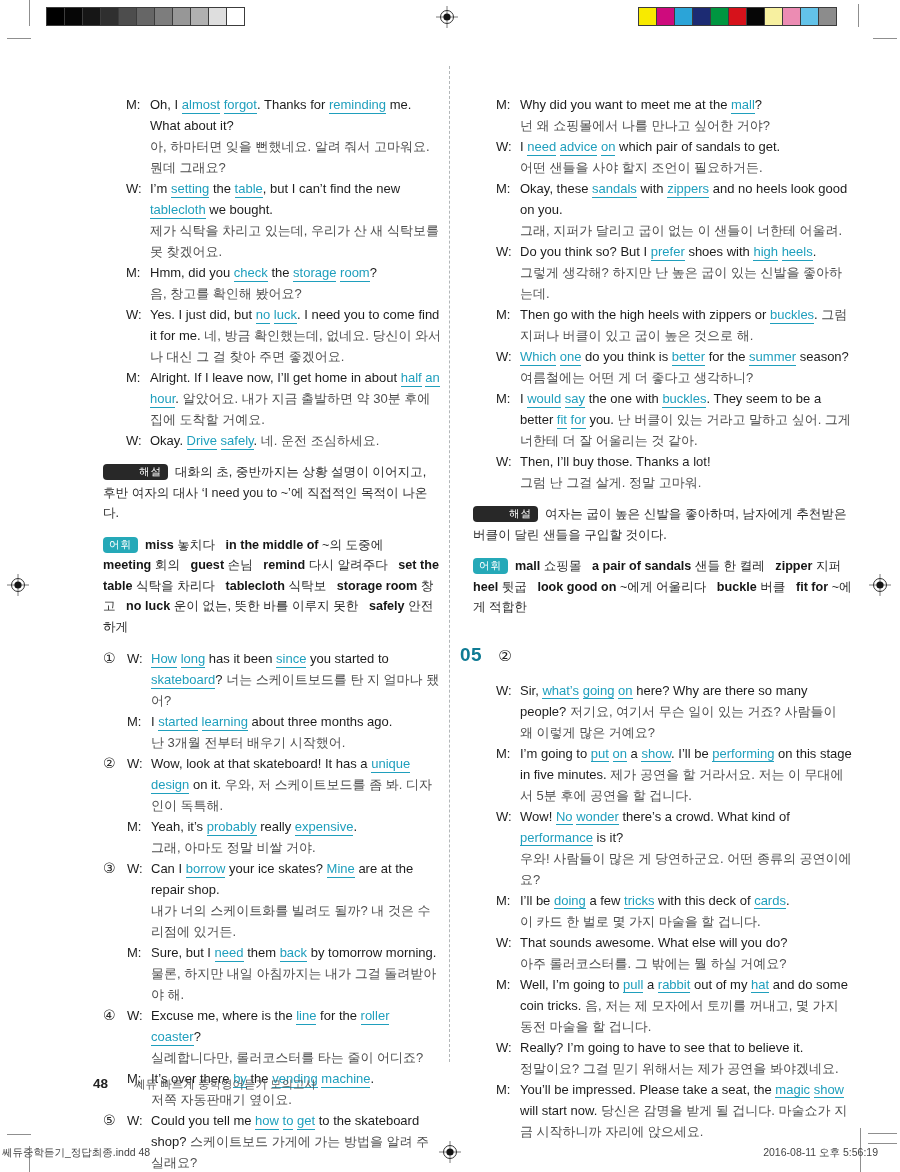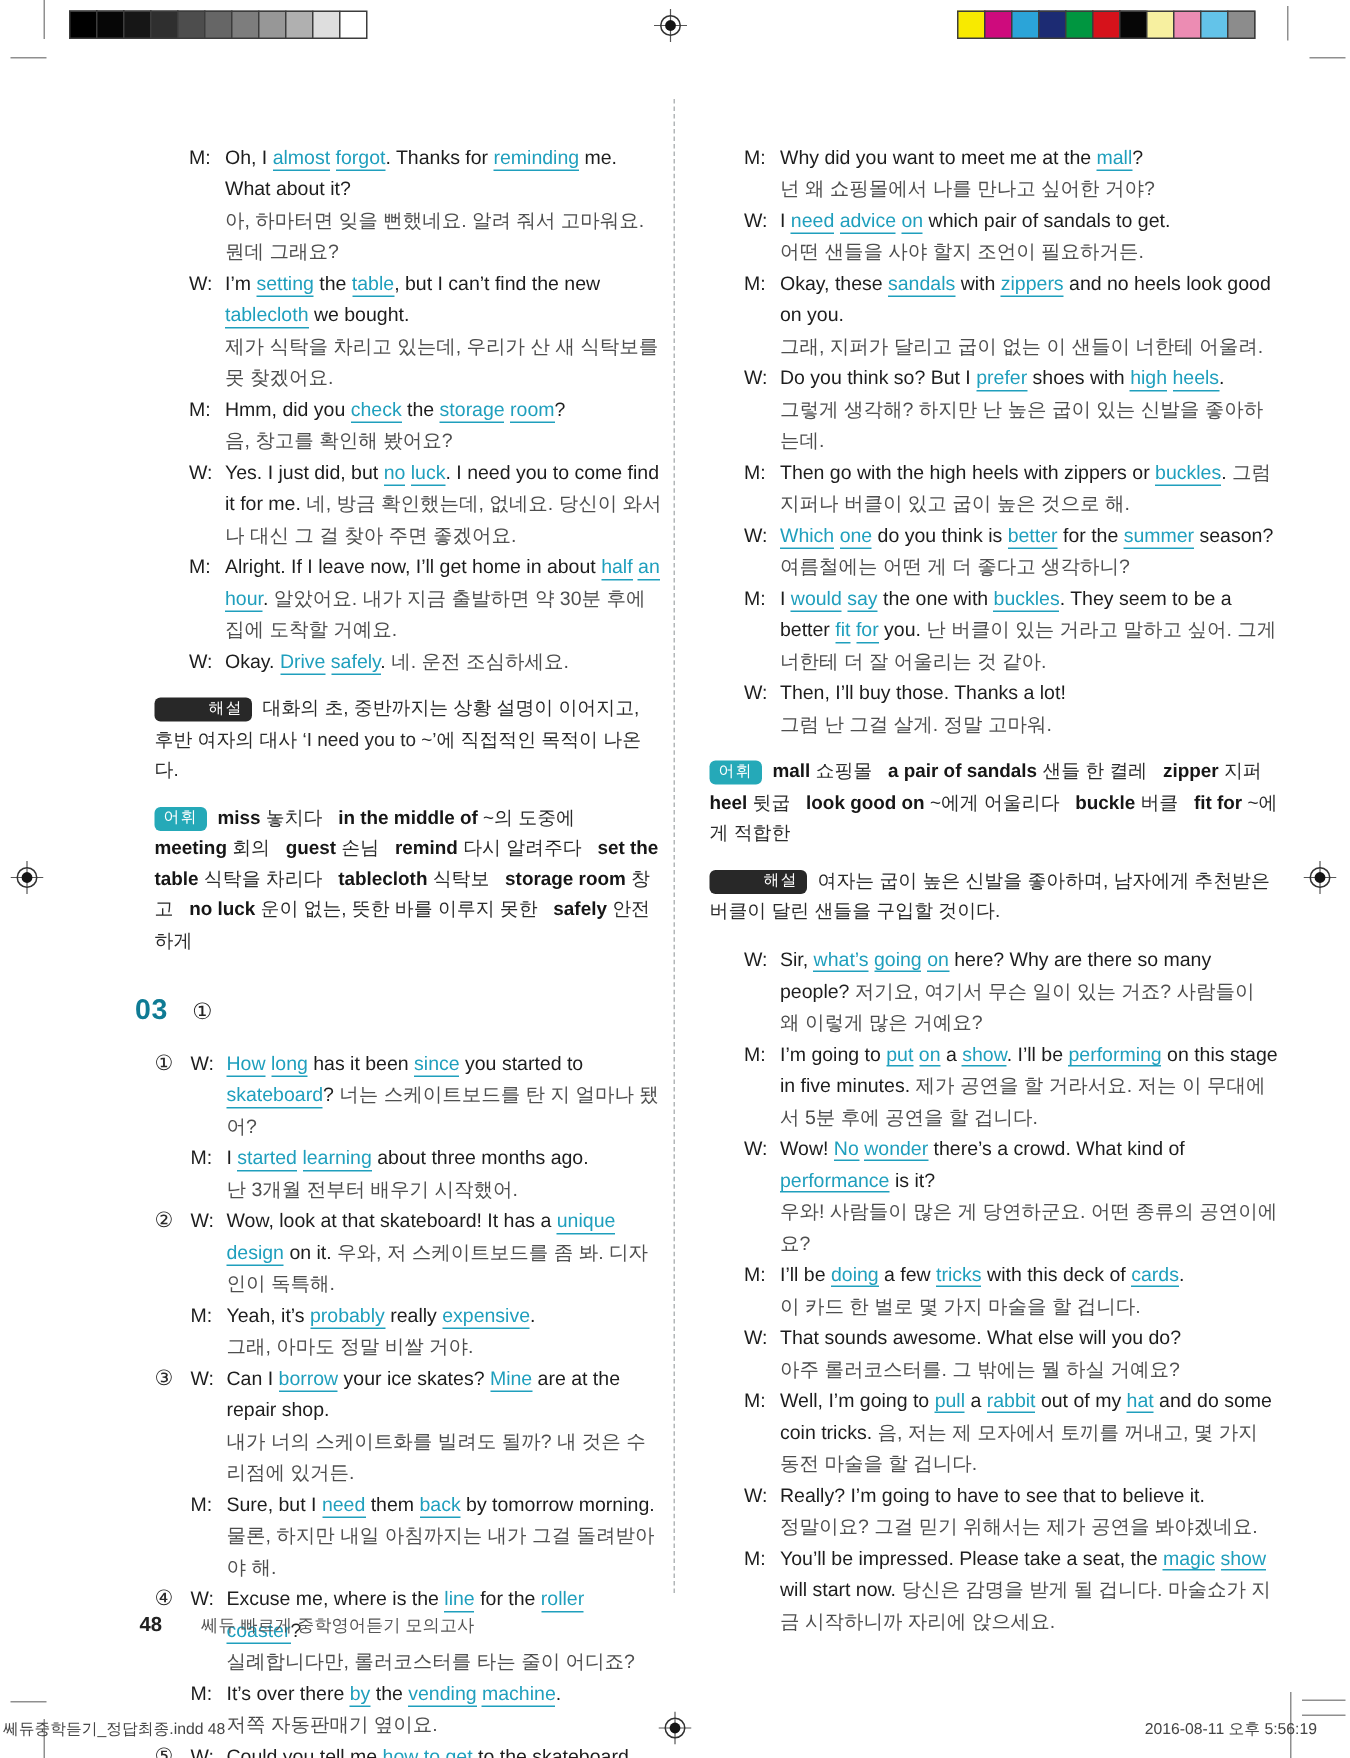--- a/index.html
+++ b/index.html
@@ -145,21 +145,20 @@
           <span class="spk">M:</span>
           <span class="txt">Alright. If I leave now, I’ll get home in about <span class="tw">half</span> <span class="tw">an</span> <span class="tw">hour</span>. <span class="kr">알았어요. 내가 지금 출발하면 약 30분 후에 집에 도착할 거예요.</span></span>
         </div>
         <div class="entry">
           <span class="spk">W:</span>
           <span class="txt">Okay. <span class="tw">Drive</span> <span class="tw">safely</span>. <span class="kr">네. 운전 조심하세요.</span></span>
         </div>
       </div>
       <div class="note block"><span class="badge dark">해설</span>대화의 초, 중반까지는 상황 설명이 이어지고, 후반 여자의 대사 ‘I need you to ~’에 직접적인 목적이 나온다.</div>
       <div class="note block"><span class="badge teal">어휘</span><span class="b">miss</span> 놓치다   <span class="b">in the middle of</span> ~의 도중에   <span class="b">meeting</span> 회의   <span class="b">guest</span> 손님   <span class="b">remind</span> 다시 알려주다   <span class="b">set the table</span> 식탁을 차리다   <span class="b">tablecloth</span> 식탁보   <span class="b">storage room</span> 창고   <span class="b">no luck</span> 운이 없는, 뜻한 바를 이루지 못한   <span class="b">safely</span> 안전하게</div>
-      <div class="heading block"><span class="qnum">03</span><span class="ans">①</span></div>
       <div class="items block">
         <div class="item">
           <span class="inum">①</span>
           <div class="item-entries">
             <div class="entry">
               <span class="spk">W:</span>
               <span class="txt"><span class="tw">How</span> <span class="tw">long</span> has it been <span class="tw">since</span> you started to <span class="tw">skateboard</span>? <span class="kr">너는 스케이트보드를 탄 지 얼마나 됐어?</span></span>
             </div>
             <div class="entry">
               <span class="spk">M:</span>
@@ -256,22 +255,23 @@
         <div class="entry">
           <span class="spk">M:</span>
           <span class="txt">I <span class="tw">would</span> <span class="tw">say</span> the one with <span class="tw">buckles</span>. They seem to be a better <span class="tw">fit</span> <span class="tw">for</span> you. <span class="kr">난 버클이 있는 거라고 말하고 싶어. 그게 너한테 더 잘 어울리는 것 같아.</span></span>
         </div>
         <div class="entry">
           <span class="spk">W:</span>
           <span class="txt">Then, I’ll buy those. Thanks a lot!
 <span class="kr">그럼 난 그걸 살게. 정말 고마워.</span></span>
         </div>
       </div>
+      <div class="note block"><span class="badge dark">해설</span>여자는 굽이 높은 신발을 좋아하며, 남자에게 추천받은 버클이 달린 샌들을 구입할 것이다.</div>
       <div class="note block"><span class="badge teal">어휘</span><span class="b">mall</span> 쇼핑몰   <span class="b">a pair of sandals</span> 샌들 한 켤레   <span class="b">zipper</span> 지퍼   <span class="b">heel</span> 뒷굽   <span class="b">look good on</span> ~에게 어울리다   <span class="b">buckle</span> 버클   <span class="b">fit for</span> ~에게 적합한</div>
-      <div class="note block"><span class="badge dark">해설</span>여자는 굽이 높은 신발을 좋아하며, 남자에게 추천받은 버클이 달린 샌들을 구입할 것이다.</div>
+      <div class="heading block"><span class="qnum">05</span><span class="ans">②</span></div>
       <div class="dialogue block">
         <div class="entry">
           <span class="spk">W:</span>
           <span class="txt">Sir, <span class="tw">what’s</span> <span class="tw">going</span> <span class="tw">on</span> here? Why are there so many people? <span class="kr">저기요, 여기서 무슨 일이 있는 거죠? 사람들이 왜 이렇게 많은 거예요?</span></span>
         </div>
         <div class="entry">
           <span class="spk">M:</span>
           <span class="txt">I’m going to <span class="tw">put</span> <span class="tw">on</span> a <span class="tw">show</span>. I’ll be <span class="tw">performing</span> on this stage in five minutes. <span class="kr">제가 공연을 할 거라서요. 저는 이 무대에서 5분 후에 공연을 할 겁니다.</span></span>
         </div>
         <div class="entry">

